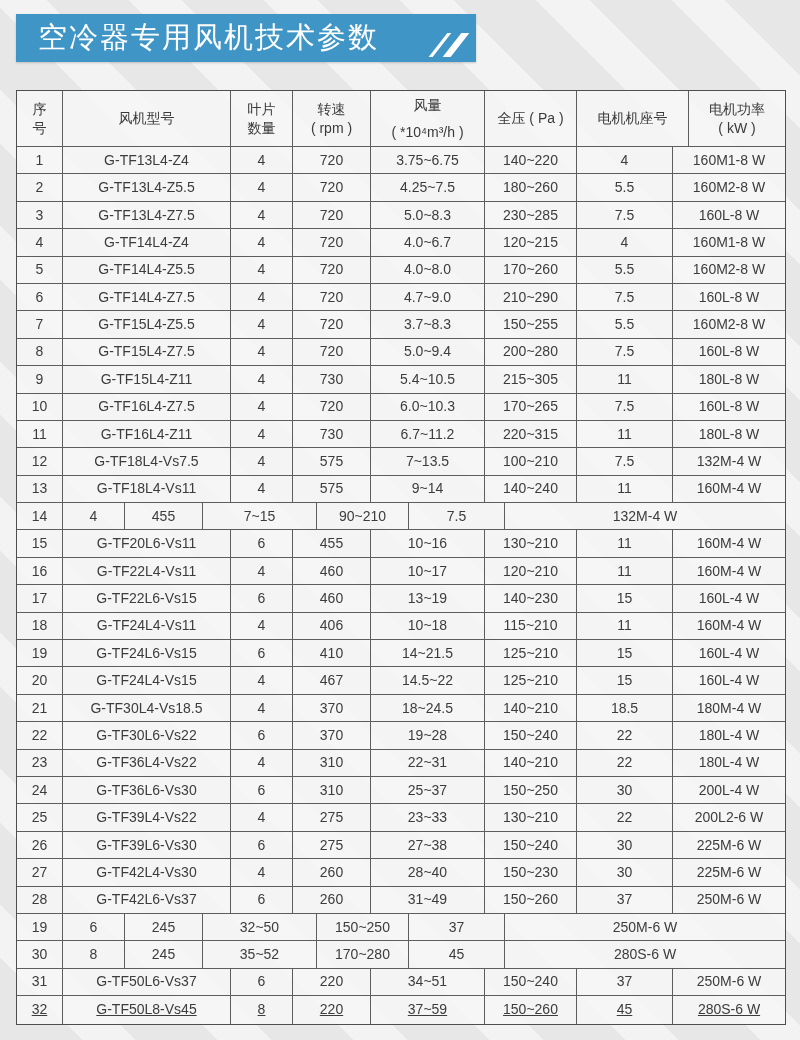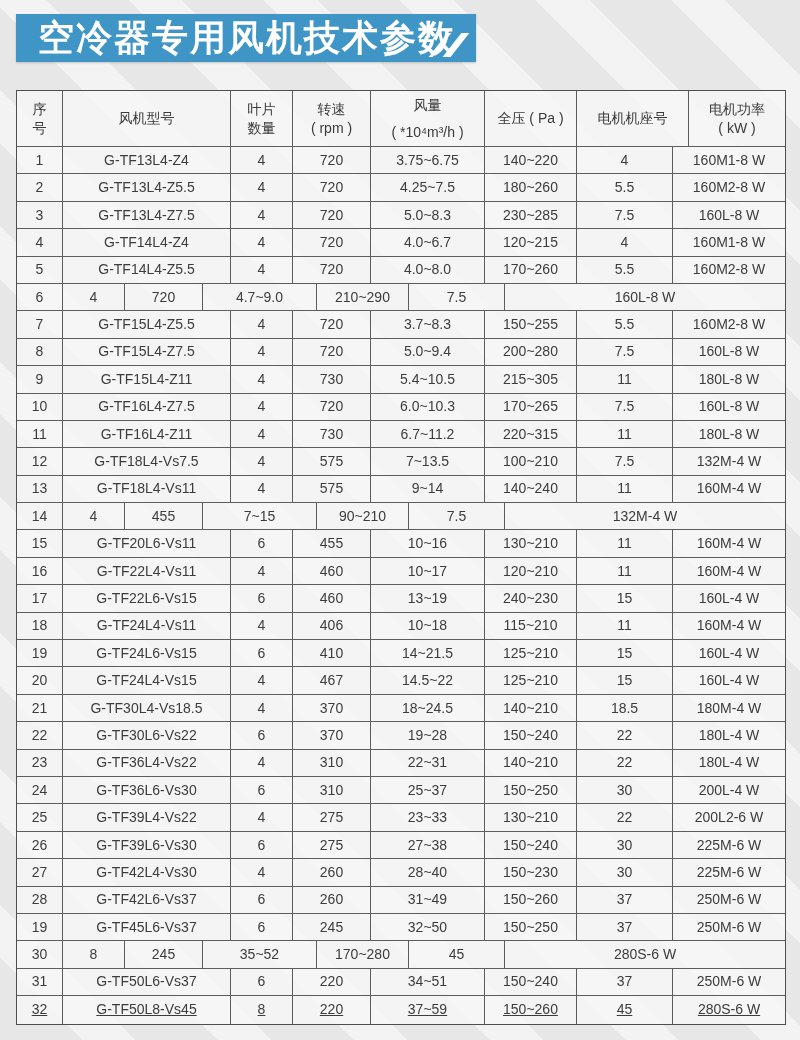--- a/index.html
+++ b/index.html
@@ -21,22 +21,22 @@
     position: absolute;
     left: 16px; top: 14px;
     width: 460px; height: 48px;
     background: #3f95c6;
     display: flex; align-items: center;
     padding-left: 22px;
     box-shadow: 0 1px 2px rgba(0,0,0,0.18);
   }
   .banner-title {
     color: #ffffff;
-    font-size: 36px;
-    font-weight: bold;
+    font-size: 29px;
+    font-weight: normal;
     letter-spacing: 2px;
     white-space: nowrap;
   }
   .banner .slash {
     position: absolute;
     bottom: 5px;
     background: #ffffff;
     transform: skewX(-38deg);
   }
   .banner .slash-1 { right: 34px; width: 4px;  height: 24px; }
@@ -166,20 +166,21 @@
       <div class="tcell col-1">G-TF14L4-Z5.5</div>
       <div class="tcell col-2">4</div>
       <div class="tcell col-3">720</div>
       <div class="tcell col-4">4.0~8.0</div>
       <div class="tcell col-5">170~260</div>
       <div class="tcell col-6">5.5</div>
       <div class="tcell col-7">160M2-8 W</div>
     </div>
     <div class="trow body-row">
       <div class="tcell col-0">6</div>
+      <div class="tcell col-1">G-TF14L4-Z7.5</div>
       <div class="tcell col-2">4</div>
       <div class="tcell col-3">720</div>
       <div class="tcell col-4">4.7~9.0</div>
       <div class="tcell col-5">210~290</div>
       <div class="tcell col-6">7.5</div>
       <div class="tcell col-7">160L-8 W</div>
     </div>
     <div class="trow body-row">
       <div class="tcell col-0">7</div>
       <div class="tcell col-1">G-TF15L4-Z5.5</div>
@@ -278,21 +279,21 @@
       <div class="tcell col-5">120~210</div>
       <div class="tcell col-6">11</div>
       <div class="tcell col-7">160M-4 W</div>
     </div>
     <div class="trow body-row">
       <div class="tcell col-0">17</div>
       <div class="tcell col-1">G-TF22L6-Vs15</div>
       <div class="tcell col-2">6</div>
       <div class="tcell col-3">460</div>
       <div class="tcell col-4">13~19</div>
-      <div class="tcell col-5">240~230</div>
+      <div class="tcell col-5">140~230</div>
       <div class="tcell col-6">15</div>
       <div class="tcell col-7">160L-4 W</div>
     </div>
     <div class="trow body-row">
       <div class="tcell col-0">18</div>
       <div class="tcell col-1">G-TF24L4-Vs11</div>
       <div class="tcell col-2">4</div>
       <div class="tcell col-3">406</div>
       <div class="tcell col-4">10~18</div>
       <div class="tcell col-5">115~210</div>
@@ -394,21 +395,20 @@
       <div class="tcell col-1">G-TF42L6-Vs37</div>
       <div class="tcell col-2">6</div>
       <div class="tcell col-3">260</div>
       <div class="tcell col-4">31~49</div>
       <div class="tcell col-5">150~260</div>
       <div class="tcell col-6">37</div>
       <div class="tcell col-7">250M-6 W</div>
     </div>
     <div class="trow body-row">
       <div class="tcell col-0">19</div>
-      <div class="tcell col-1">G-TF45L6-Vs37</div>
       <div class="tcell col-2">6</div>
       <div class="tcell col-3">245</div>
       <div class="tcell col-4">32~50</div>
       <div class="tcell col-5">150~250</div>
       <div class="tcell col-6">37</div>
       <div class="tcell col-7">250M-6 W</div>
     </div>
     <div class="trow body-row">
       <div class="tcell col-0">30</div>
       <div class="tcell col-2">8</div>

